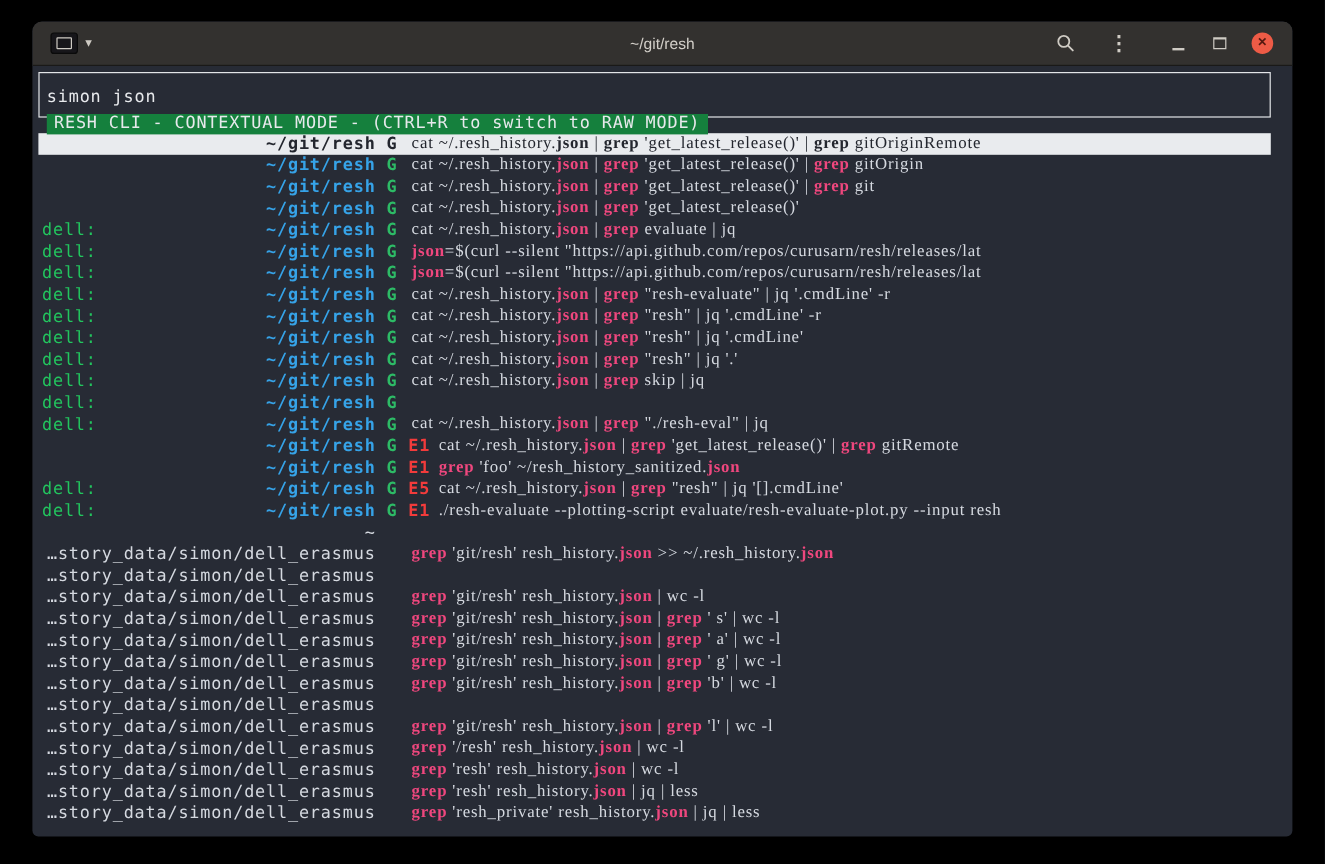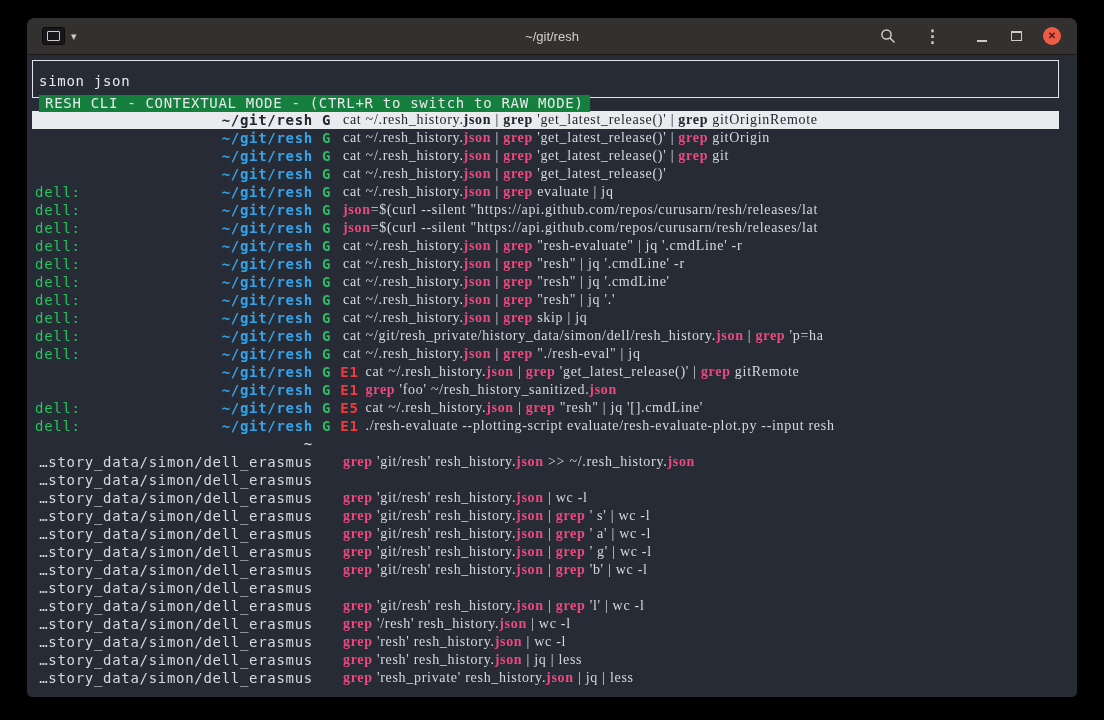--- a/index.html
+++ b/index.html
@@ -114,21 +114,21 @@
         <div class="row"><span class="zl"><span class="host"></span><span class="dir blue">~/git/resh</span></span><span class="flags"><span class="git">G</span></span><span class="cmd">cat ~/.resh_history.<span class="match">json</span> | <span class="match">grep</span> 'get_latest_release()' | <span class="match">grep</span> git</span></div>
         <div class="row"><span class="zl"><span class="host"></span><span class="dir blue">~/git/resh</span></span><span class="flags"><span class="git">G</span></span><span class="cmd">cat ~/.resh_history.<span class="match">json</span> | <span class="match">grep</span> 'get_latest_release()'</span></div>
         <div class="row"><span class="zl"><span class="host">dell:</span><span class="dir blue">~/git/resh</span></span><span class="flags"><span class="git">G</span></span><span class="cmd">cat ~/.resh_history.<span class="match">json</span> | <span class="match">grep</span> evaluate | jq</span></div>
         <div class="row"><span class="zl"><span class="host">dell:</span><span class="dir blue">~/git/resh</span></span><span class="flags"><span class="git">G</span></span><span class="cmd"><span class="match">json</span>=$(curl --silent "https://api.github.com/repos/curusarn/resh/releases/lat</span></div>
         <div class="row"><span class="zl"><span class="host">dell:</span><span class="dir blue">~/git/resh</span></span><span class="flags"><span class="git">G</span></span><span class="cmd"><span class="match">json</span>=$(curl --silent "https://api.github.com/repos/curusarn/resh/releases/lat</span></div>
         <div class="row"><span class="zl"><span class="host">dell:</span><span class="dir blue">~/git/resh</span></span><span class="flags"><span class="git">G</span></span><span class="cmd">cat ~/.resh_history.<span class="match">json</span> | <span class="match">grep</span> "resh-evaluate" | jq '.cmdLine' -r</span></div>
         <div class="row"><span class="zl"><span class="host">dell:</span><span class="dir blue">~/git/resh</span></span><span class="flags"><span class="git">G</span></span><span class="cmd">cat ~/.resh_history.<span class="match">json</span> | <span class="match">grep</span> "resh" | jq '.cmdLine' -r</span></div>
         <div class="row"><span class="zl"><span class="host">dell:</span><span class="dir blue">~/git/resh</span></span><span class="flags"><span class="git">G</span></span><span class="cmd">cat ~/.resh_history.<span class="match">json</span> | <span class="match">grep</span> "resh" | jq '.cmdLine'</span></div>
         <div class="row"><span class="zl"><span class="host">dell:</span><span class="dir blue">~/git/resh</span></span><span class="flags"><span class="git">G</span></span><span class="cmd">cat ~/.resh_history.<span class="match">json</span> | <span class="match">grep</span> "resh" | jq '.'</span></div>
         <div class="row"><span class="zl"><span class="host">dell:</span><span class="dir blue">~/git/resh</span></span><span class="flags"><span class="git">G</span></span><span class="cmd">cat ~/.resh_history.<span class="match">json</span> | <span class="match">grep</span> skip | jq</span></div>
-        <div class="row"><span class="zl"><span class="host">dell:</span><span class="dir blue">~/git/resh</span></span><span class="flags"><span class="git">G</span></span><span class="cmd">cat ~/git/resh_private/history_data/simon/dell/resh_history.<span class="match">json</span> | <span class="match">grep</span> 'p=ha</span></div>
+        <div class="row"><span class="zl"><span class="host">dell:</span><span class="dir blue">~/git/resh</span></span><span class="flags"><span class="git">G</span></span></div>
         <div class="row"><span class="zl"><span class="host">dell:</span><span class="dir blue">~/git/resh</span></span><span class="flags"><span class="git">G</span></span><span class="cmd">cat ~/.resh_history.<span class="match">json</span> | <span class="match">grep</span> "./resh-eval" | jq</span></div>
         <div class="row"><span class="zl"><span class="host"></span><span class="dir blue">~/git/resh</span></span><span class="flags"><span class="git">G</span> <span class="exit">E1</span></span><span class="cmd">cat ~/.resh_history.<span class="match">json</span> | <span class="match">grep</span> 'get_latest_release()' | <span class="match">grep</span> gitRemote</span></div>
         <div class="row"><span class="zl"><span class="host"></span><span class="dir blue">~/git/resh</span></span><span class="flags"><span class="git">G</span> <span class="exit">E1</span></span><span class="cmd"><span class="match">grep</span> 'foo' ~/resh_history_sanitized.<span class="match">json</span></span></div>
         <div class="row"><span class="zl"><span class="host">dell:</span><span class="dir blue">~/git/resh</span></span><span class="flags"><span class="git">G</span> <span class="exit">E5</span></span><span class="cmd">cat ~/.resh_history.<span class="match">json</span> | <span class="match">grep</span> "resh" | jq '[].cmdLine'</span></div>
         <div class="row"><span class="zl"><span class="host">dell:</span><span class="dir blue">~/git/resh</span></span><span class="flags"><span class="git">G</span> <span class="exit">E1</span></span><span class="cmd">./resh-evaluate --plotting-script evaluate/resh-evaluate-plot.py --input resh</span></div>
         <div class="row"><span class="zl"><span class="host"></span><span class="dir">~</span></span><span class="flags"></span></div>
         <div class="row"><span class="zl"><span class="host"></span><span class="dir">…story_data/simon/dell_erasmus</span></span><span class="flags"></span><span class="cmd"><span class="match">grep</span> 'git/resh' resh_history.<span class="match">json</span> &gt;&gt; ~/.resh_history.<span class="match">json</span></span></div>
         <div class="row"><span class="zl"><span class="host"></span><span class="dir">…story_data/simon/dell_erasmus</span></span><span class="flags"></span></div>
         <div class="row"><span class="zl"><span class="host"></span><span class="dir">…story_data/simon/dell_erasmus</span></span><span class="flags"></span><span class="cmd"><span class="match">grep</span> 'git/resh' resh_history.<span class="match">json</span> | wc -l</span></div>
         <div class="row"><span class="zl"><span class="host"></span><span class="dir">…story_data/simon/dell_erasmus</span></span><span class="flags"></span><span class="cmd"><span class="match">grep</span> 'git/resh' resh_history.<span class="match">json</span> | <span class="match">grep</span> ' s' | wc -l</span></div>

